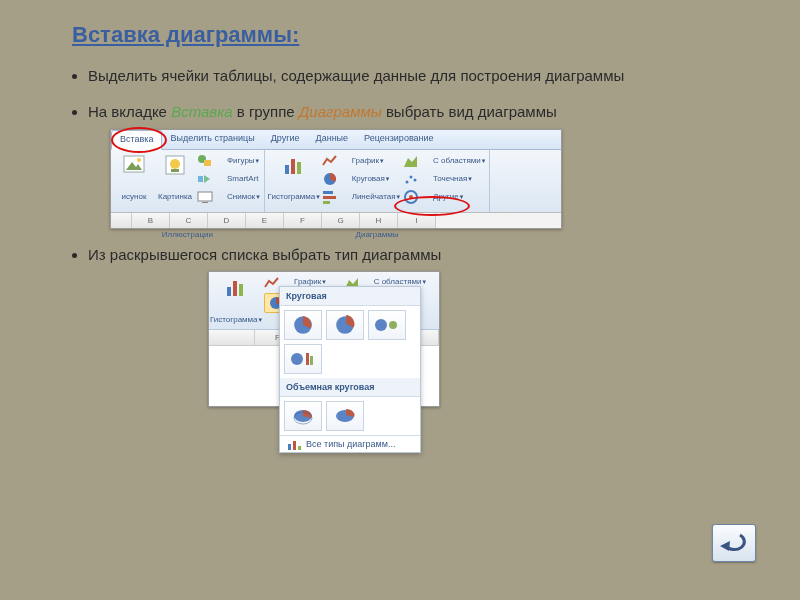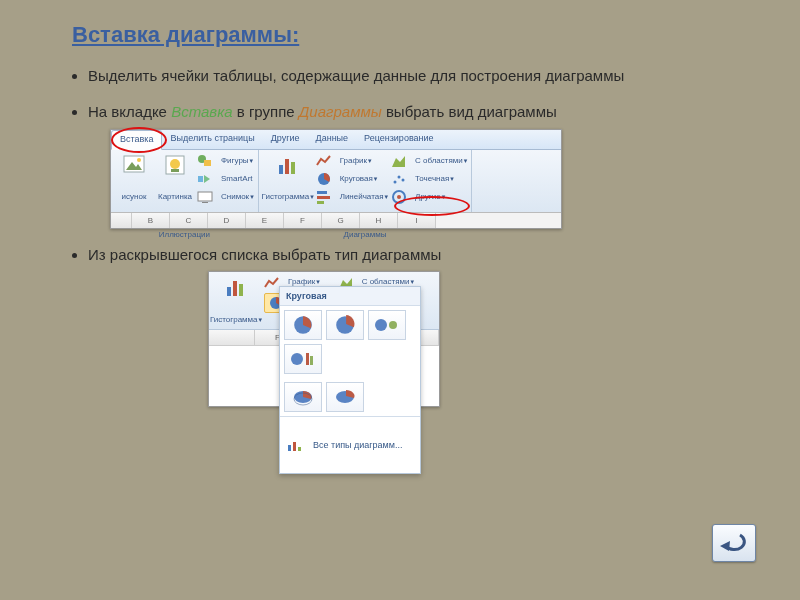--- a/index.html
+++ b/index.html
@@ -64,21 +64,21 @@
   .rgroup {
     border-right: 1px solid #b8c9dc;
     display: flex;
     flex-direction: column;
     justify-content: space-between;
     padding: 3px 4px 1px;
   }
   .rgroup .glabel { text-align: center; color: #3a5a8a; font-size: 8px; padding-top: 2px; margin-top: 24px; }
   .rrow { display: flex; gap: 3px; align-items: flex-start; }
   .rbtn { display: flex; flex-direction: column; align-items: center; gap: 16px; color: #3a5a8a; width: 38px; }
-  .rbtn.sm { flex-direction: row; width: auto; gap: 8px; align-items: center; white-space: nowrap; }
+  .rbtn.sm { flex-direction: row; width: auto; gap: 14px; align-items: center; white-space: nowrap; }
   .rbtn .txt { font-size: 8px; white-space: nowrap; }
   .rbtn .arr::after { content: "▾"; color:#3a5a8a; font-size:7px; margin-left:1px; }
 
   .ic { width: 16px; height: 16px; display: inline-block; }
   .ic.big { width: 24px; height: 24px; }
 
   .cols {
     display: flex;
     background: #f3f3f3;
     border-top: 1px solid #bbb;
@@ -111,21 +111,21 @@
     align-items: flex-start;
   }
   .gallery {
     background: #fff; border:1px solid #b8c9dc; width:140px;
     box-shadow: 0 2px 5px rgba(0,0,0,.25);
     font-size: 9px;
   }
   .ghdr { background:#eef3fa; color:#375988; font-weight:bold; padding:3px 6px; border-bottom:1px solid #d2ddea; }
   .grow { display:flex; flex-wrap:wrap; padding:4px; gap:4px; }
   .gth { width:36px; height:28px; border:1px solid #c8d4e3; background:linear-gradient(#fff,#f0f4fa); display:flex; align-items:center; justify-content:center; }
-  .gfoot { border-top:1px solid #d2ddea; padding:20px 6px; display:flex; align-items:center; gap:11px; color:#375988; }
+  .gfoot { border-top:1px solid #d2ddea; padding:0 6px; display:flex; align-items:center; gap:4px; color:#375988; }
 
   .shot2-cols { display:flex; }
   .shot2-cols .col { width: 45px; }
   .sheetarea { height: 60px; background:#fff; border-top:1px solid #ccc; position:relative; }
   .sheetarea .gallery { position:absolute; left:70px; top:-60px; }
   .hl { background:#ffe8a6; border:1px solid #e7b84c; border-radius:2px; padding:1px 3px; display:inline-flex; align-items:center; gap:2px; }
 
   
   .backbtn {
     position: absolute;
@@ -360,20 +360,21 @@
                 </svg>
               </div>
             <div class="gth">
                 <svg width="26" height="20" viewBox="0 0 26 20">
                   <circle cx="7" cy="10" r="6" fill="#5a84c4"></circle>
                   <rect x="16" y="4" width="3" height="12" fill="#bb5a45"></rect>
                   <rect x="20" y="7" width="3" height="9" fill="#90b060"></rect>
                 </svg>
               </div>
           </div>
+          <div class="ghdr">Объемная круговая</div>
           <div class="grow">
             <div class="gth">
                 <svg width="22" height="20" viewBox="0 0 22 20">
                   <ellipse cx="11" cy="10" rx="9" ry="6" fill="#5a84c4"></ellipse>
                   <path d="M11 10 L11 4 A9 6 0 0 1 19 12 Z" fill="#bb5a45"></path>
                   <ellipse cx="11" cy="12" rx="9" ry="6" fill="none" stroke="#3a5a8a" stroke-width="0.5"></ellipse>
                 </svg>
               </div>
             <div class="gth">
                 <svg width="22" height="20" viewBox="0 0 22 20">

